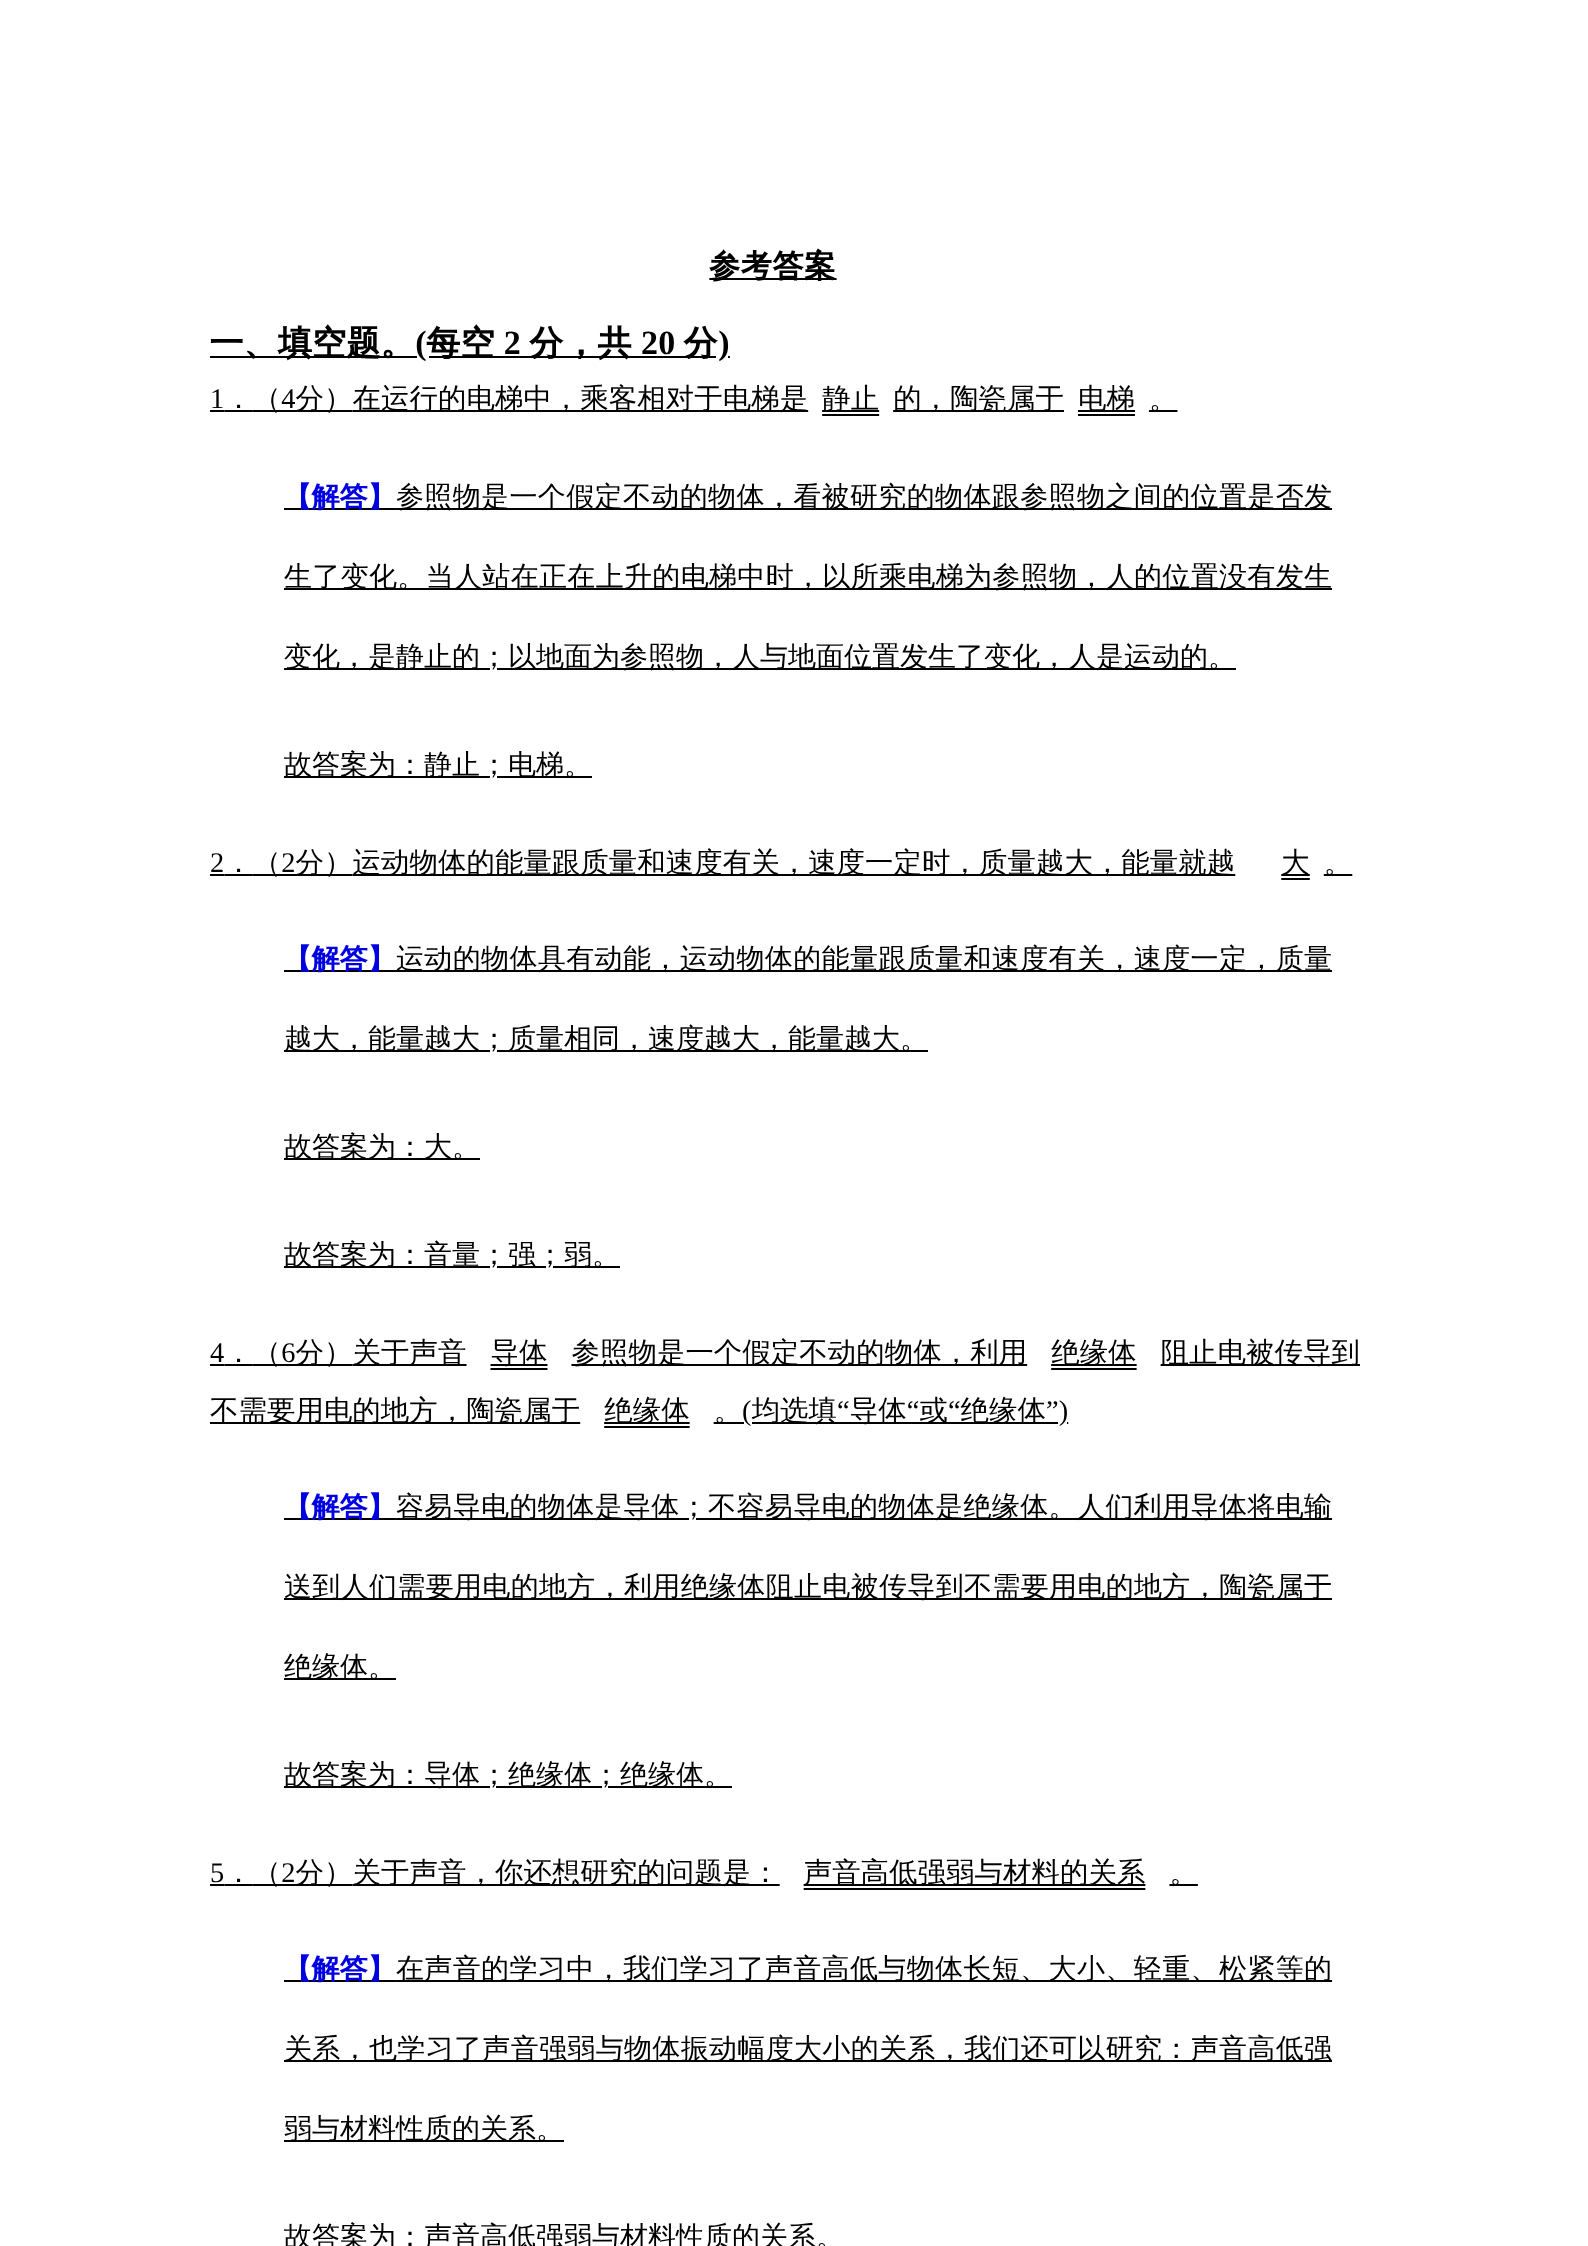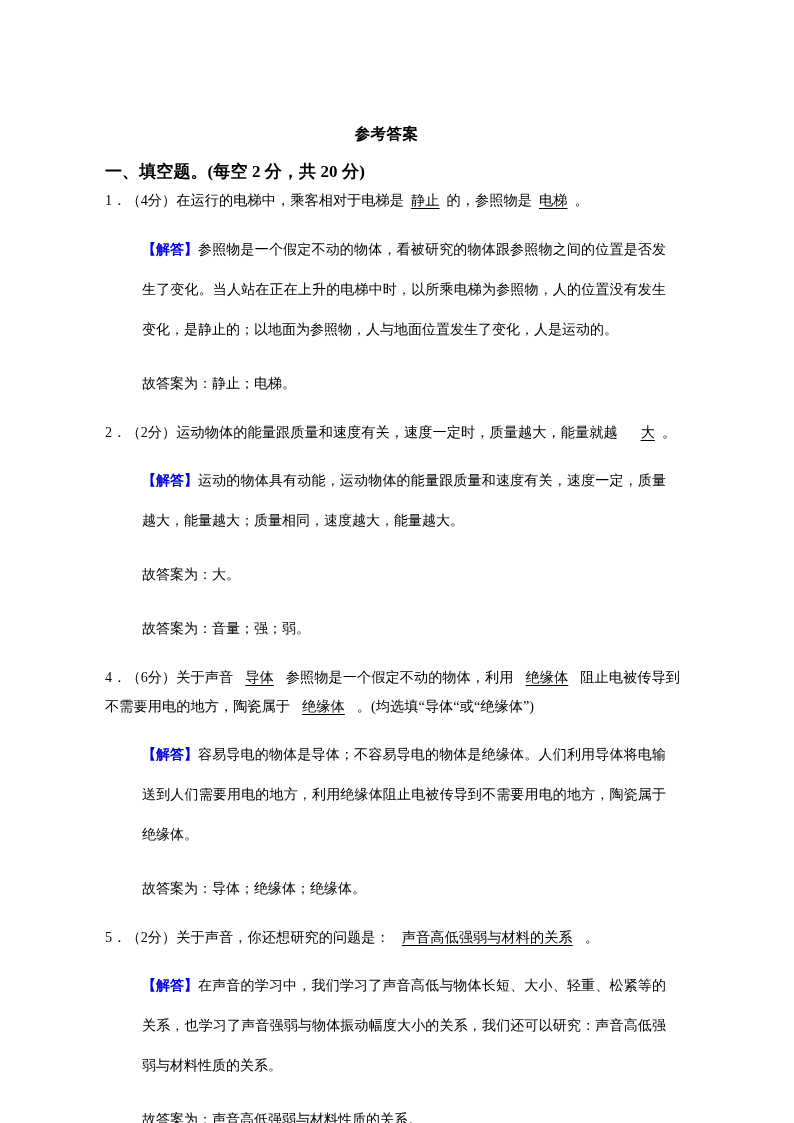--- a/index.html
+++ b/index.html
@@ -15,20 +15,21 @@
     color: #000000;
     overflow: hidden;
   }
   .page {
     position: absolute;
     left: 0; top: 0;
     width: 794px;
     height: 1123px;
     box-sizing: border-box;
     padding: 124px 114px 0 105px;
+    text-decoration: underline;
   }
   .doc-title {
     text-align: center;
     font-size: 15.5px;
     font-weight: bold;
     letter-spacing: 0.4px;
     margin: 0 0 14px 0;
     padding-right: 12px;
     line-height: 1.25;
   }
@@ -95,21 +96,21 @@
 </head>
 <body>
 
 <div class="page">
 
   <div class="doc-title">参考答案</div>
 
   <div class="section-head">一、填空题。(每空 2 分，共 20 分)</div>
 
   <div class="q-block">
-    <div class="q-line q-stem"><span class="num">1</span>．<span>（4分）</span><span>在运行的电梯中，乘客相对于电梯是</span><span class="ans">静止</span><span>的，参照物是</span><span class="ans">电梯</span><span>。</span></div>
+    <div class="q-line q-stem"><span class="num">1</span>．<span>（4分）</span><span>在运行的电梯中，乘客相对于电梯是</span><span class="ans">静止</span><span>的，陶瓷属于</span><span class="ans">电梯</span><span>。</span></div>
     <div class="explain"><span class="tag-jieda">【解答】</span><span>参照物是一个假定不动的物体，看被研究的物体跟参照物之间的位置是否发生了变化。当人站在正在上升的电梯中时，以所乘电梯为参照物，人的位置没有发生变化，是静止的；以地面为参照物，人与地面位置发生了变化，人是运动的。</span></div>
     <div class="explain">故答案为：静止；电梯。</div>
   </div>
 
   <div class="q-block">
     <div class="q-line q-stem"><span class="num">2</span>．<span>（2分）</span><span>运动物体的能量跟质量和速度有关，速度一定时，质量越大，能量就越</span><span class="gap"></span><span class="ans">大</span><span>。</span></div>
     <div class="explain"><span class="tag-jieda">【解答】</span><span>运动的物体具有动能，运动物体的能量跟质量和速度有关，速度一定，质量越大，能量越大；质量相同，速度越大，能量越大。</span></div>
     <div class="explain">故答案为：大。</div>
   </div>
 

